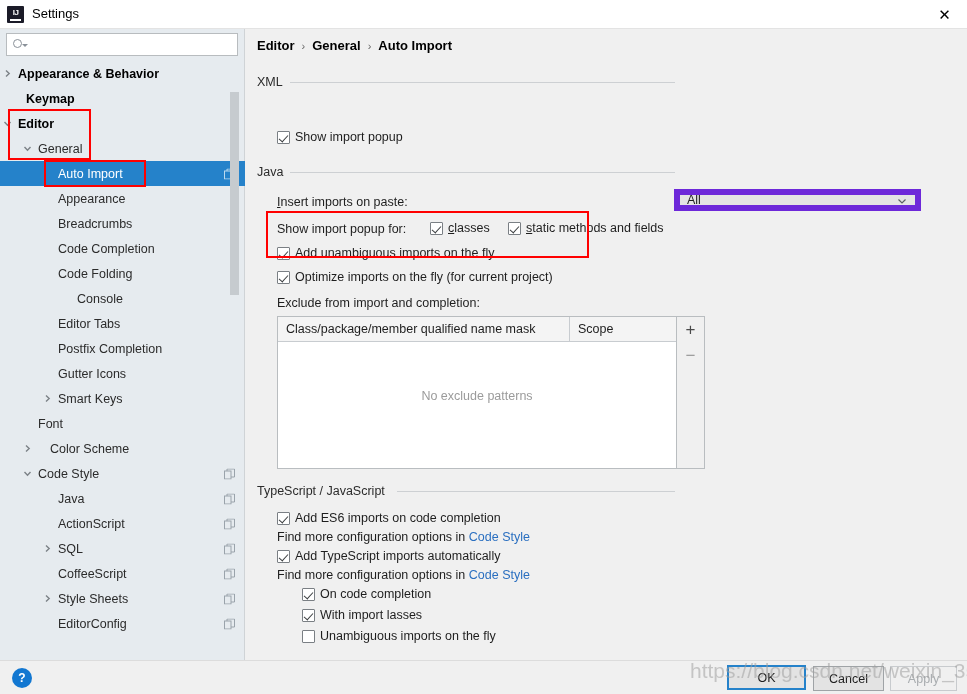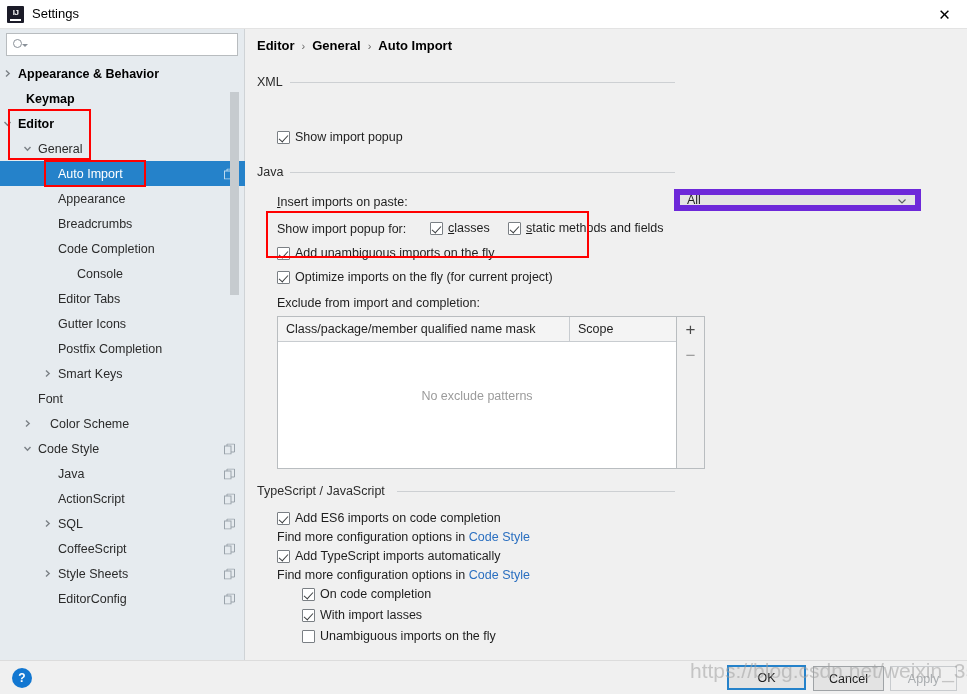--- a/index.html
+++ b/index.html
@@ -266,30 +266,33 @@
         <div class="tree-row">
           <span class="tr-label" style="margin-left: 58px;">Appearance</span>
         </div>
         <div class="tree-row">
           <span class="tr-label" style="margin-left: 58px;">Breadcrumbs</span>
         </div>
         <div class="tree-row">
           <span class="tr-label" style="margin-left: 58px;">Code Completion</span>
         </div>
         <div class="tree-row">
+          <span class="tr-label" style="margin-left: 58px;">Code Folding</span>
+        </div>
+        <div class="tree-row">
           <span class="tr-label" style="margin-left: 77px;">Console</span>
         </div>
         <div class="tree-row">
           <span class="tr-label" style="margin-left: 58px;">Editor Tabs</span>
         </div>
         <div class="tree-row">
+          <span class="tr-label" style="margin-left: 58px;">Postfix Completion</span>
+        </div>
+        <div class="tree-row">
           <span class="tr-label" style="margin-left: 58px;">Gutter Icons</span>
-        </div>
-        <div class="tree-row">
-          <span class="tr-label" style="margin-left: 58px;">Postfix Completion</span>
         </div>
         <div class="tree-row">
           <span class="arrow" style="left: 42px;">
             <svg width="11" height="11" viewBox="0 0 11 11">
               <path d="M4 2.5 L7.2 5.5 L4 8.5" fill="none" stroke="#7c8287" stroke-width="1.4"></path>
             </svg>
           </span>
           <span class="tr-label" style="margin-left: 58px;">Smart Keys</span>
         </div>
         <div class="tree-row">

